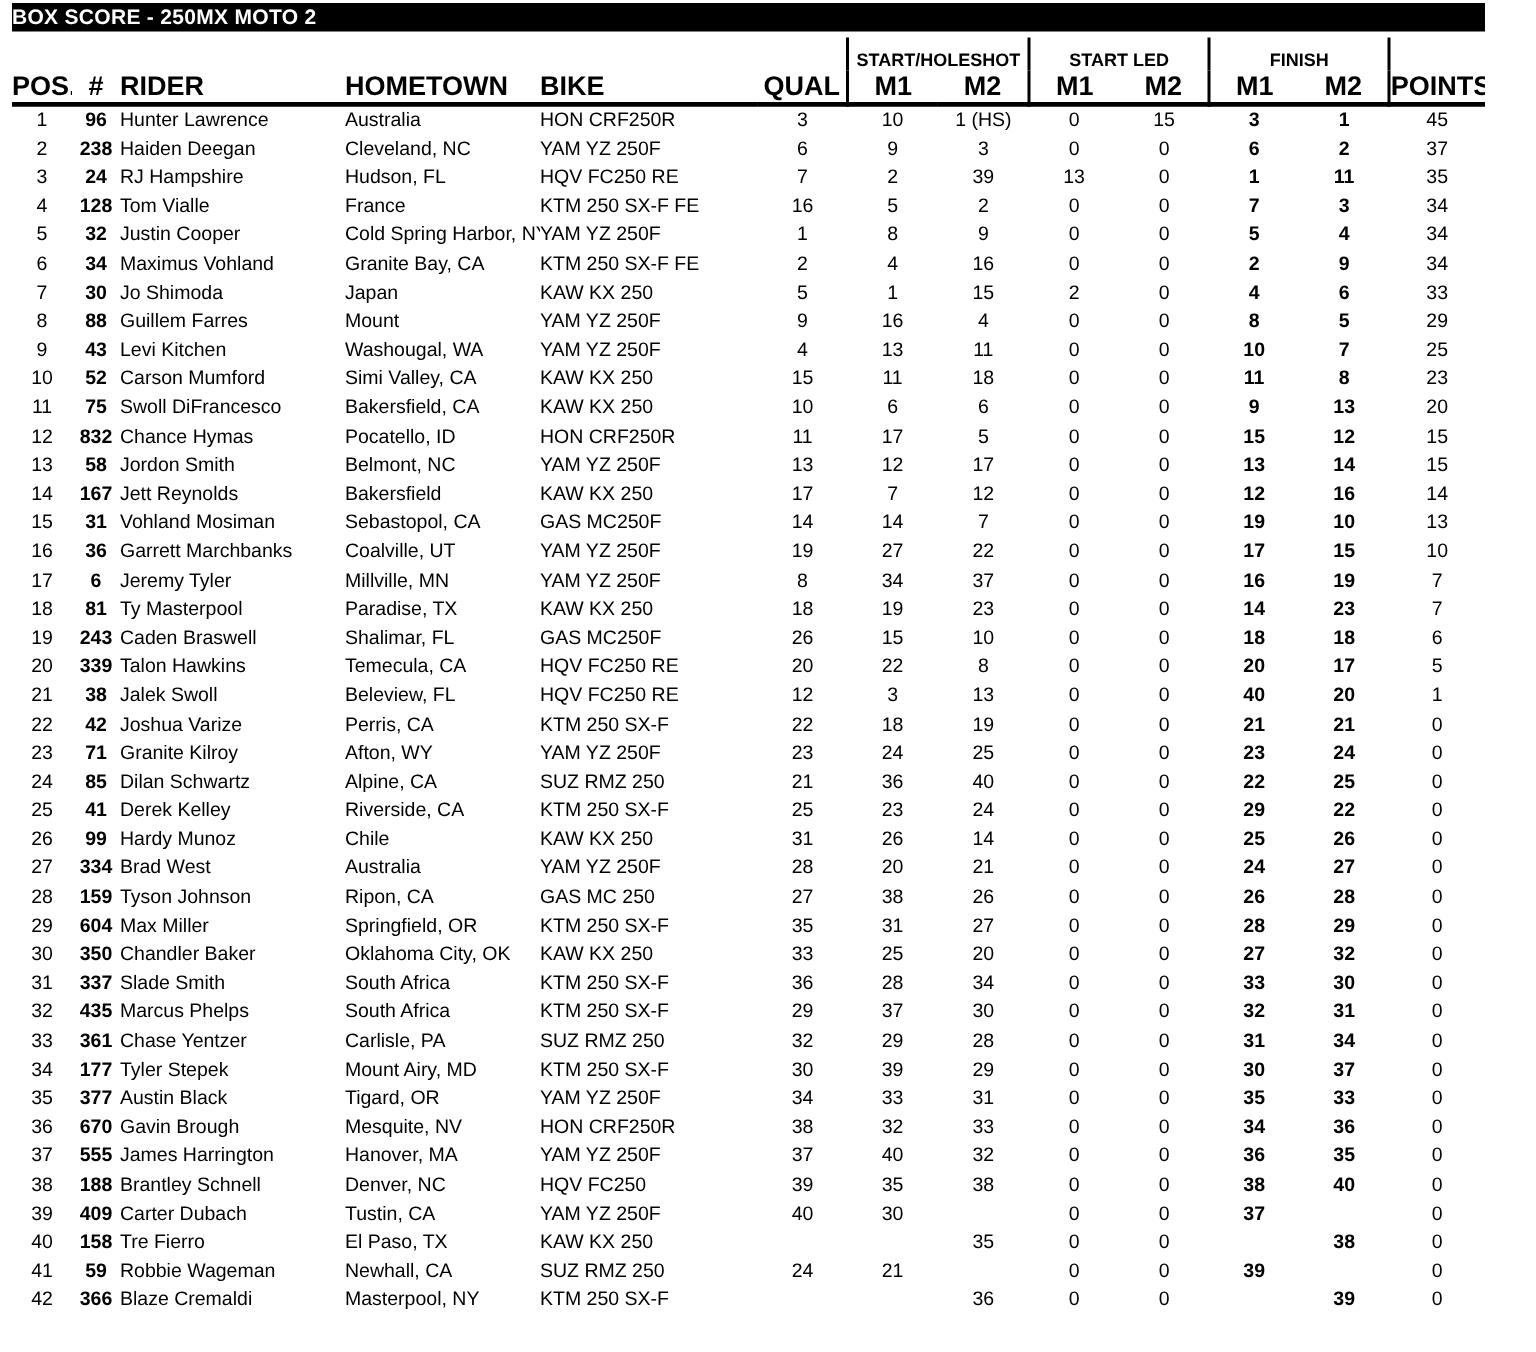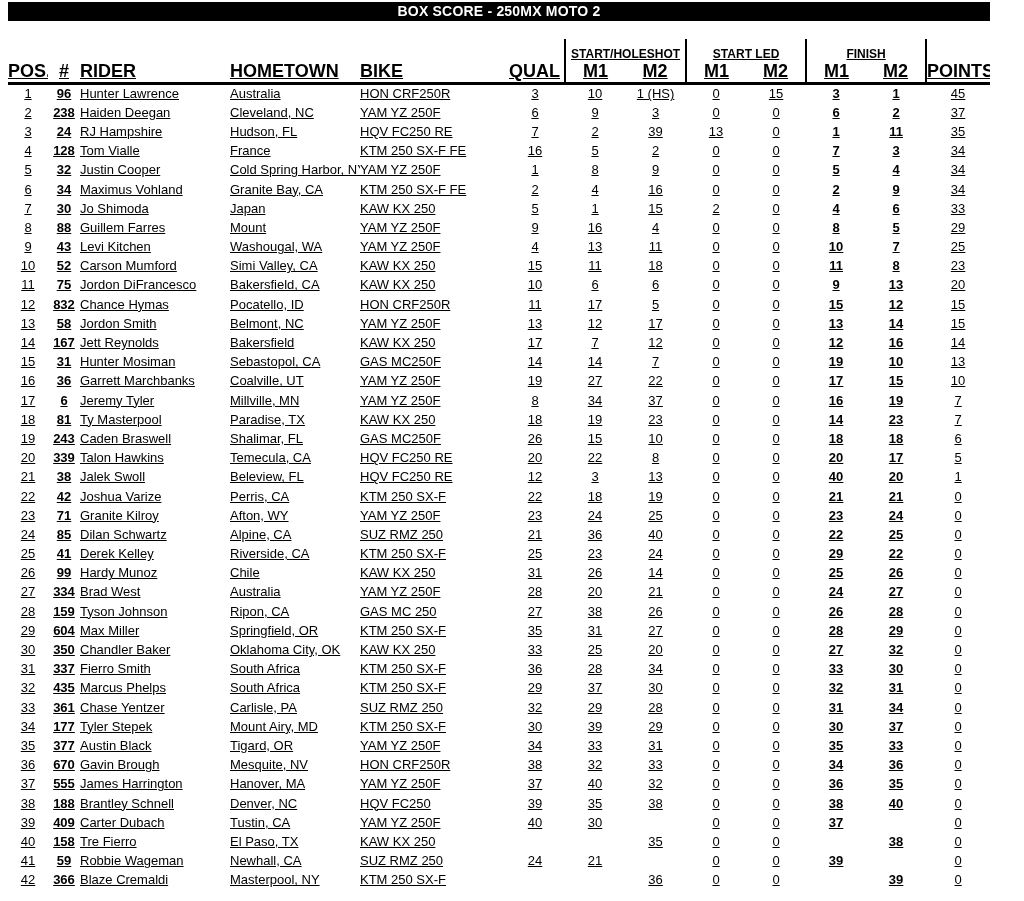--- a/index.html
+++ b/index.html
@@ -8,30 +8,29 @@
     width: 1024px; height: 901px;
     background: #ffffff;
     font-family: "Liberation Sans", sans-serif;
     color: #000;
   }
   .sheet { padding: 2px 0 0 8px; width: 990px; }
   .banner {
     width: 982px; height: 19px;
     background: #000; color: #fff;
     font-weight: bold; font-size: 14px;
-    text-align: center; line-height: 19px;
+    text-align: left; line-height: 19px;
     letter-spacing: 0.2px;
   }
   table.box {
-    margin-top: 18px;
+    margin-top: 4px;
     width: 982px;
     border-collapse: collapse;
     table-layout: fixed;
     font-size: 13px;
-    text-decoration: underline;
   }
   table.box td, table.box th { padding: 0; overflow: hidden; white-space: nowrap; }
   
   thead .grp-row td { height: 22px; vertical-align: bottom; }
   thead .grp-label { font-weight: bold; font-size: 12px; text-align: center; }
   thead .col-row th { height: 20px; font-weight: bold; font-size: 18px; vertical-align: middle; }
   thead .col-row { border-bottom: 3px solid #000; }
   .vline { border-left: 2px solid #000; }
   tbody td { height: 19.2px; vertical-align: middle; }
   .al { text-align: left; }
@@ -233,21 +232,21 @@
           <td class="ac">18</td>
           <td class="ac">0</td>
           <td class="ac">0</td>
           <td class="ac c-fin">11</td>
           <td class="ac c-fin">8</td>
           <td class="ac">23</td>
         </tr>
         <tr>
           <td class="ac">11</td>
           <td class="ac c-num">75</td>
-          <td class="al pad6">Jordon DiFrancesco</td>
+          <td class="al pad6">Swoll DiFrancesco</td>
           <td class="al c-hometown">Bakersfield, CA</td>
           <td class="al">KAW KX 250</td>
           <td class="ac">10</td>
           <td class="ac">6</td>
           <td class="ac">6</td>
           <td class="ac">0</td>
           <td class="ac">0</td>
           <td class="ac c-fin">9</td>
           <td class="ac c-fin">13</td>
           <td class="ac">20</td>
@@ -293,21 +292,21 @@
           <td class="ac">12</td>
           <td class="ac">0</td>
           <td class="ac">0</td>
           <td class="ac c-fin">12</td>
           <td class="ac c-fin">16</td>
           <td class="ac">14</td>
         </tr>
         <tr>
           <td class="ac">15</td>
           <td class="ac c-num">31</td>
-          <td class="al pad6">Hunter Mosiman</td>
+          <td class="al pad6">Vohland Mosiman</td>
           <td class="al c-hometown">Sebastopol, CA</td>
           <td class="al">GAS MC250F</td>
           <td class="ac">14</td>
           <td class="ac">14</td>
           <td class="ac">7</td>
           <td class="ac">0</td>
           <td class="ac">0</td>
           <td class="ac c-fin">19</td>
           <td class="ac c-fin">10</td>
           <td class="ac">13</td>
@@ -533,21 +532,21 @@
           <td class="ac">20</td>
           <td class="ac">0</td>
           <td class="ac">0</td>
           <td class="ac c-fin">27</td>
           <td class="ac c-fin">32</td>
           <td class="ac">0</td>
         </tr>
         <tr>
           <td class="ac">31</td>
           <td class="ac c-num">337</td>
-          <td class="al pad6">Fierro Smith</td>
+          <td class="al pad6">Slade Smith</td>
           <td class="al c-hometown">South Africa</td>
           <td class="al">KTM 250 SX-F</td>
           <td class="ac">36</td>
           <td class="ac">28</td>
           <td class="ac">34</td>
           <td class="ac">0</td>
           <td class="ac">0</td>
           <td class="ac c-fin">33</td>
           <td class="ac c-fin">30</td>
           <td class="ac">0</td>

